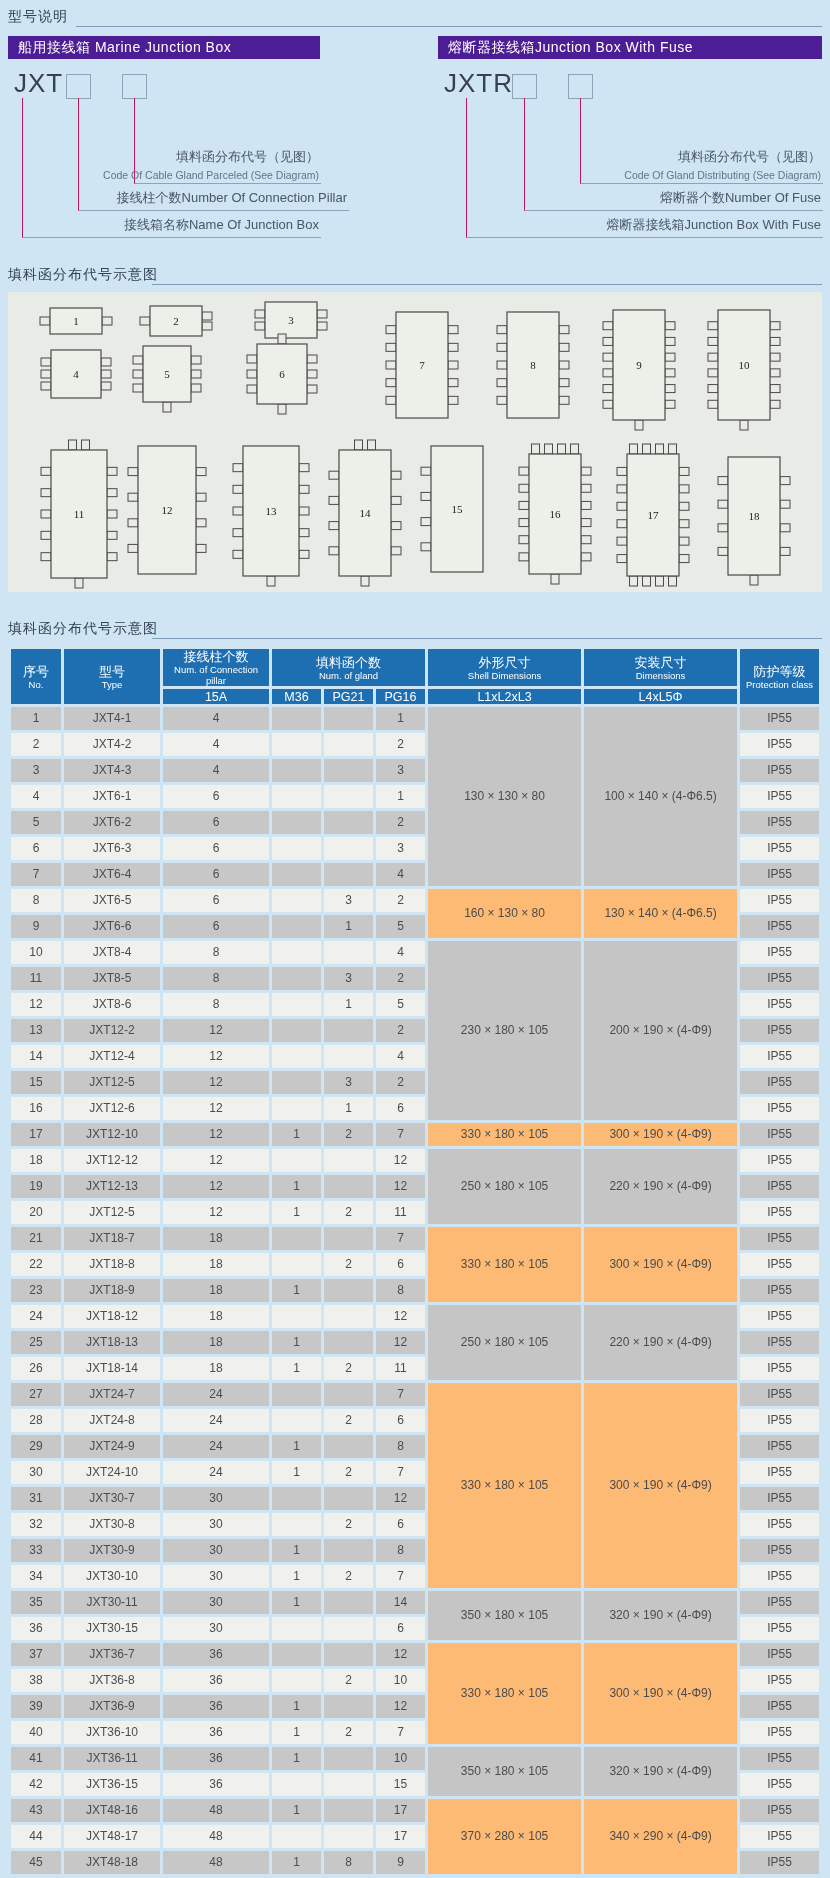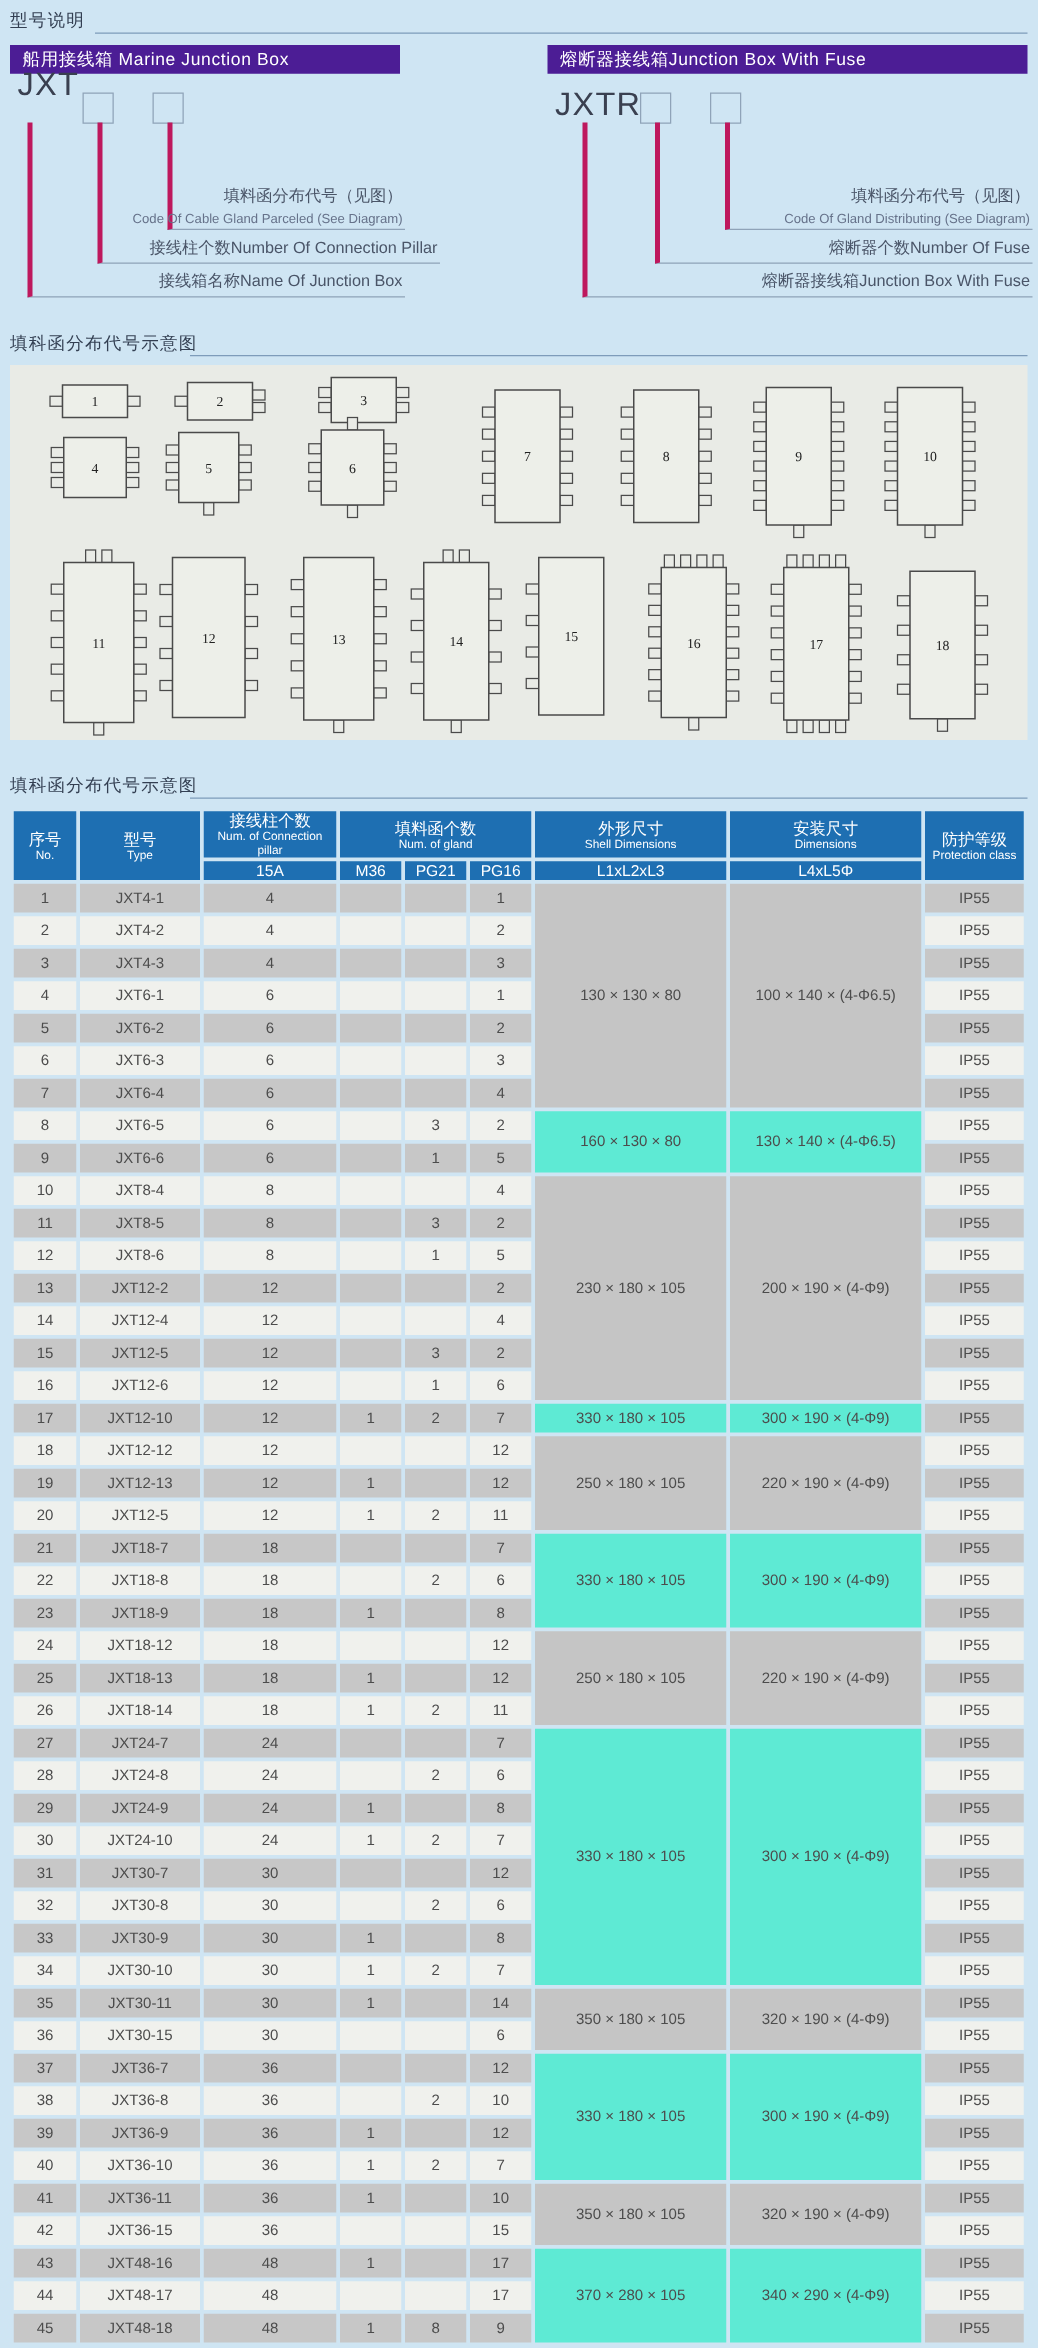--- a/index.html
+++ b/index.html
@@ -2,50 +2,50 @@
 <html><head>
 <meta charset="utf-8">
 <style>
   html,body{margin:0;padding:0;}
   body{width:830px;height:1878px;background:#cfe5f3;font-family:"Liberation Sans",sans-serif;position:relative;overflow:hidden;}
   .sec-title{position:absolute;font-size:14px;font-weight:normal;color:#333f52;letter-spacing:1px;}
   .hairline{position:absolute;height:1px;background:#7e9cba;}
   .navbar{position:absolute;height:23px;background:#4c1d95;color:#fff;font-size:14px;line-height:23px;padding-left:10px;box-sizing:border-box;letter-spacing:0.5px;}
   .code-label{position:absolute;font-size:26px;color:#3a4050;letter-spacing:1px;}
   .codebox{position:absolute;width:23px;height:23px;border:1px solid #8fa3b8;background:transparent;}
-  .callout{position:absolute;border-left:4px solid #be185d;border-bottom:1px solid #8fa3b8;}
+  .callout{position:absolute;border-left:1px solid #be185d;border-bottom:1px solid #8fa3b8;}
   .callout .zh{position:absolute;right:2px;bottom:17px;font-size:13px;color:#4a5568;white-space:nowrap;}
   .callout .en{position:absolute;right:2px;bottom:2px;font-size:10.5px;color:#66728a;white-space:nowrap;}
   .callout .single{position:absolute;right:2px;bottom:3px;font-size:13px;color:#4a5568;white-space:nowrap;}
   .panel{position:absolute;left:8px;top:292px;width:814px;height:300px;background:#e9ebe6;}
   .dbox{fill:#edefe9;stroke:#4a4a4a;stroke-width:1.2;}
   .dtab{fill:#e9ebe6;stroke:#4a4a4a;stroke-width:1;}
   .dnum{font-family:"Liberation Serif",serif;font-size:11px;fill:#222;text-anchor:middle;}
   table.spec{position:absolute;left:8px;top:646px;width:814px;border-collapse:separate;border-spacing:3px;table-layout:fixed;}
   table.spec th{background:#1e6fb2;color:#fff;font-weight:normal;padding:0;vertical-align:middle;text-align:center;}
   table.spec td{padding:0;text-align:center;font-size:12px;color:#4c4c4c;height:23px;line-height:23px;}
   .th-zh{display:block;font-size:13px;line-height:15px;}
   .th-en{display:block;font-size:9.5px;line-height:11px;}
   .th-sub{font-size:12.5px;}
   tr.h1 th{height:30px;}
   tr.h2 th{height:15px;margin-left:12px;}
   td.g{background:#c7c7c7;}
   td.l{background:#f0f1ed;}
   td.dim-g{background:#c5c5c5;line-height:normal;}
-  td.dim-l{background:#5eead4;line-height:normal;}
+  td.dim-l{background:#fdba74;line-height:normal;}
 </style>
 </head>
 <body>
 
 <div class="sec-title" style="left:8px;top:8px;">型号说明</div>
 <div class="hairline" style="left:76px;top:26px;width:746px;"></div>
 
 <div>
   <div class="navbar" style="left:8px;top:36px;width:312px;">船用接线箱 Marine Junction Box</div>
-  <div class="code-label" style="left:14px;top:52px;text-align:center;">JXT</div>
+  <div class="code-label" style="left:14px;top:68px;text-align:center;">JXT</div>
   <div class="codebox" style="left:66px;top:74px;"></div>
   <div class="codebox" style="left:122px;top:74px;"></div>
   <div class="callout" style="left:134px;top:98px;width:186px;height:85px;">
     <span class="zh">填料函分布代号（见图）</span>
     <span class="en">Code Of Cable Gland Parceled (See Diagram)</span>
   </div>
   <div class="callout" style="left:78px;top:98px;width:242px;height:112px;padding-left:28px;">
     <span class="single">接线柱个数Number Of Connection Pillar</span>
   </div>
   <div class="callout" style="left:22px;top:98px;width:298px;height:139px;">

